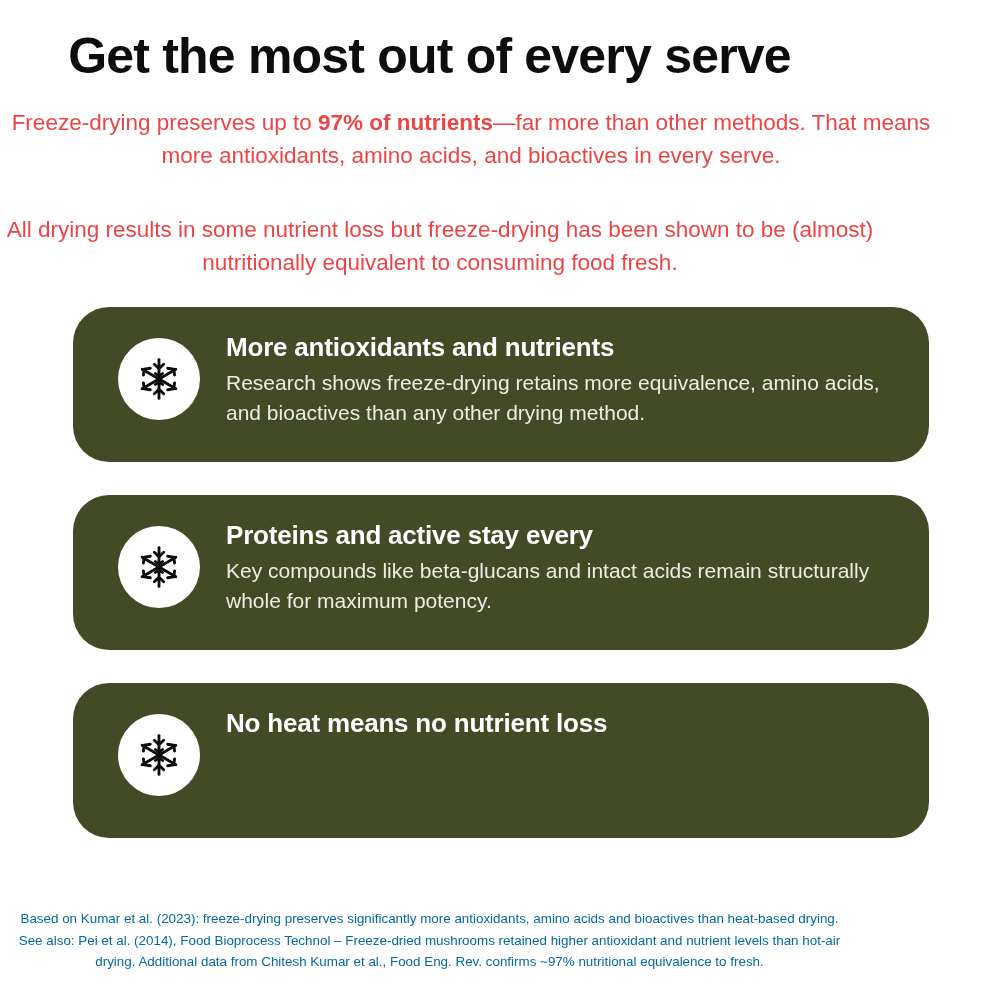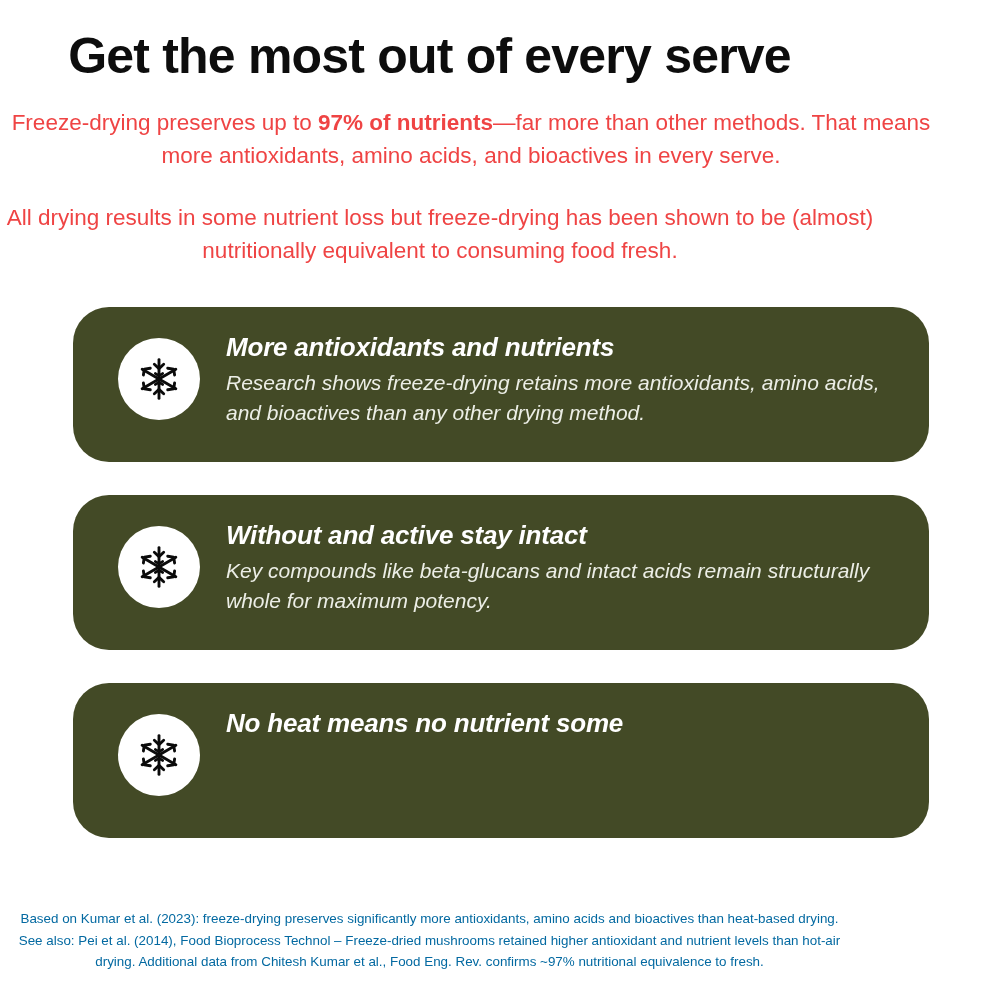--- a/index.html
+++ b/index.html
@@ -42,21 +42,21 @@
     font-size: 22.5px;
     line-height: 1.48;
     font-weight: 400;
   }
   .intro-1 {
     width: 942px;
     margin-top: 22px;
   }
   .intro-2 {
     width: 880px;
-    margin-top: 28px;
+    margin-top: 40px;
   }
   .intro b {
     font-weight: 700;
   }
 
   
   .cards {
     margin: 0;
     padding: 0;
     position: absolute;
@@ -89,21 +89,20 @@
     align-items: center;
     justify-content: center;
   }
   .snowflake-icon { display: block; }
 
   .card-text {
     flex: 1 1 auto;
     padding-left: 26px;
     padding-top: 24px;
     padding-right: 34px;
-    font-style: italic;
   }
   .card-title {
     color: #ffffff;
     font-size: 26px;
     font-weight: 700;
     letter-spacing: -0.2px;
     line-height: 1.25;
     margin: 0 0 4px 0;
   }
   .card-body {
@@ -153,21 +152,21 @@
             <polyline points="44.1,47.0 52.4,45.8 53.7,37.5"></polyline>
             <polyline points="10.3,37.5 11.6,45.8 19.9,47.0"></polyline>
             <polyline points="44.1,17.0 52.4,18.2 53.7,26.5"></polyline>
             <polyline points="27.0,24.5 32,27.5 37.0,24.5"></polyline>
             <polyline points="27.0,39.5 32,36.5 37.0,39.5"></polyline>
           </g>
         </svg>
       </div>
       <div class="card-text">
         <div class="card-title">More antioxidants and nutrients</div>
-        <div class="card-body">Research shows freeze-drying retains more antioxidants, amino acids, and bioactives than any other drying method.</div>
+        <div class="card-body">Research shows freeze-drying retains more equivalence, amino acids, and bioactives than any other drying method.</div>
       </div>
     </div>
 
     <div class="card">
       <div class="icon-wrap">
         <svg class="snowflake-icon" width="46" height="46" viewBox="0 0 64 64" aria-hidden="true">
           <g stroke="#0b0b0b" stroke-width="4" stroke-linecap="round" stroke-linejoin="round" fill="none">
             <line x1="32" y1="5" x2="32" y2="59"></line>
             <line x1="8.6" y1="18.5" x2="55.4" y2="45.5"></line>
             <line x1="8.6" y1="45.5" x2="55.4" y2="18.5"></line>
@@ -176,21 +175,21 @@
             <polyline points="10.3,26.5 11.6,18.2 19.9,17.0"></polyline>
             <polyline points="44.1,47.0 52.4,45.8 53.7,37.5"></polyline>
             <polyline points="10.3,37.5 11.6,45.8 19.9,47.0"></polyline>
             <polyline points="44.1,17.0 52.4,18.2 53.7,26.5"></polyline>
             <polyline points="27.0,24.5 32,27.5 37.0,24.5"></polyline>
             <polyline points="27.0,39.5 32,36.5 37.0,39.5"></polyline>
           </g>
         </svg>
       </div>
       <div class="card-text">
-        <div class="card-title">Without and active stay intact</div>
+        <div class="card-title">Proteins and active stay every</div>
         <div class="card-body">Key compounds like beta-glucans and intact acids remain structurally whole for maximum potency.</div>
       </div>
     </div>
 
     <div class="card">
       <div class="icon-wrap">
         <svg class="snowflake-icon" width="46" height="46" viewBox="0 0 64 64" aria-hidden="true">
           <g stroke="#0b0b0b" stroke-width="4" stroke-linecap="round" stroke-linejoin="round" fill="none">
             <line x1="32" y1="5" x2="32" y2="59"></line>
             <line x1="8.6" y1="18.5" x2="55.4" y2="45.5"></line>
@@ -200,21 +199,21 @@
             <polyline points="10.3,26.5 11.6,18.2 19.9,17.0"></polyline>
             <polyline points="44.1,47.0 52.4,45.8 53.7,37.5"></polyline>
             <polyline points="10.3,37.5 11.6,45.8 19.9,47.0"></polyline>
             <polyline points="44.1,17.0 52.4,18.2 53.7,26.5"></polyline>
             <polyline points="27.0,24.5 32,27.5 37.0,24.5"></polyline>
             <polyline points="27.0,39.5 32,36.5 37.0,39.5"></polyline>
           </g>
         </svg>
       </div>
       <div class="card-text">
-        <div class="card-title">No heat means no nutrient some</div>
+        <div class="card-title">No heat means no nutrient loss</div>
       </div>
     </div>
 
   </div>
 
   <div class="footnote">Based on Kumar et al. (2023): freeze-drying preserves significantly more antioxidants, amino acids and bioactives than heat-based drying. See also: Pei et al. (2014), Food Bioprocess Technol – Freeze-dried mushrooms retained higher antioxidant and nutrient levels than hot-air drying. Additional data from Chitesh Kumar et al., Food Eng. Rev. confirms ~97% nutritional equivalence to fresh.</div>
 
 </div>
 
 </body></html>

